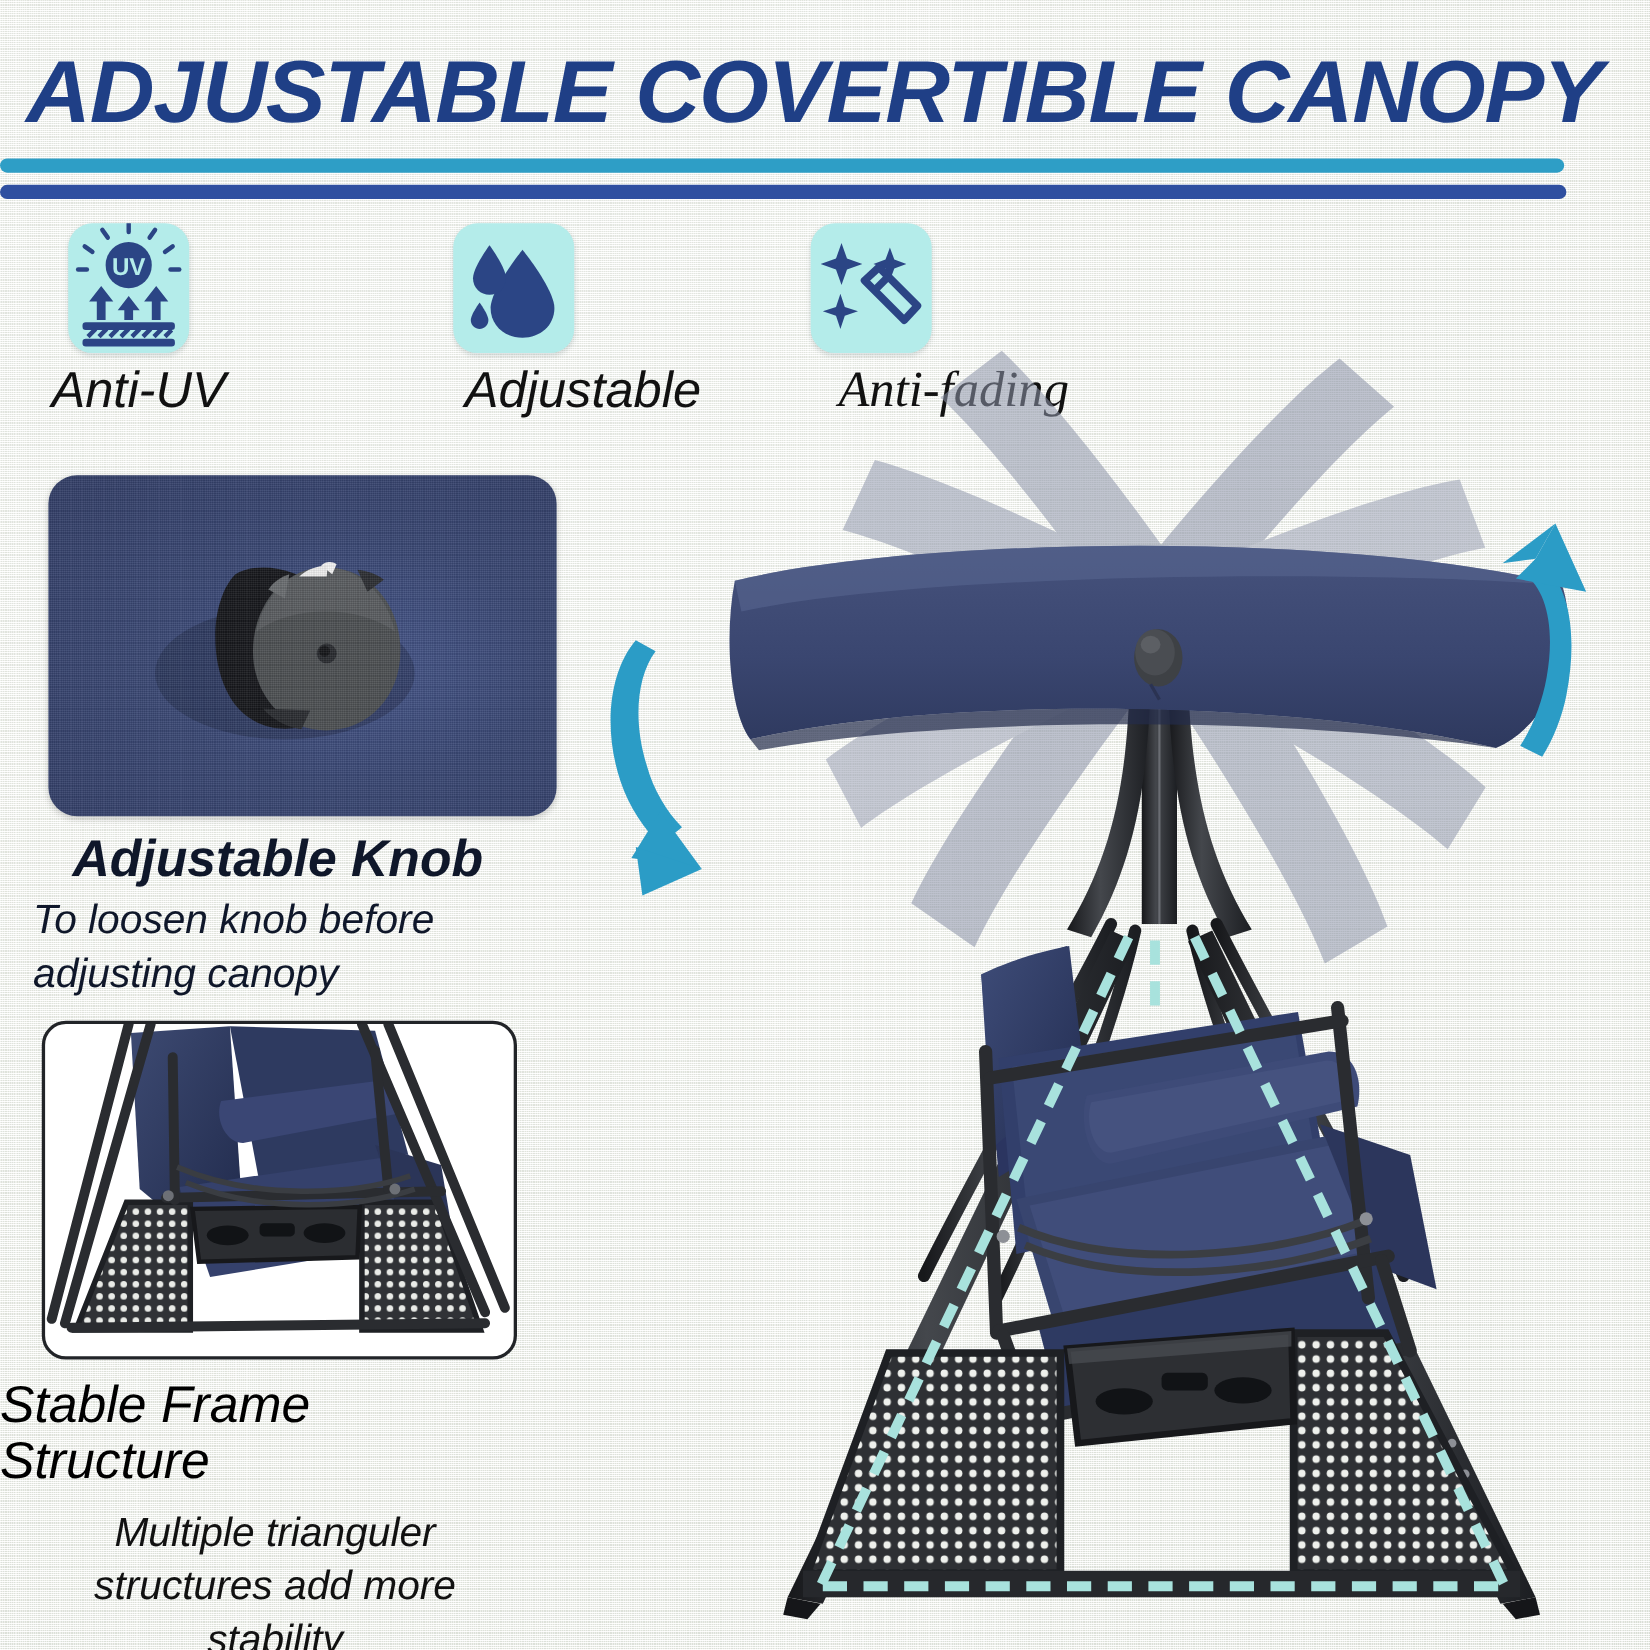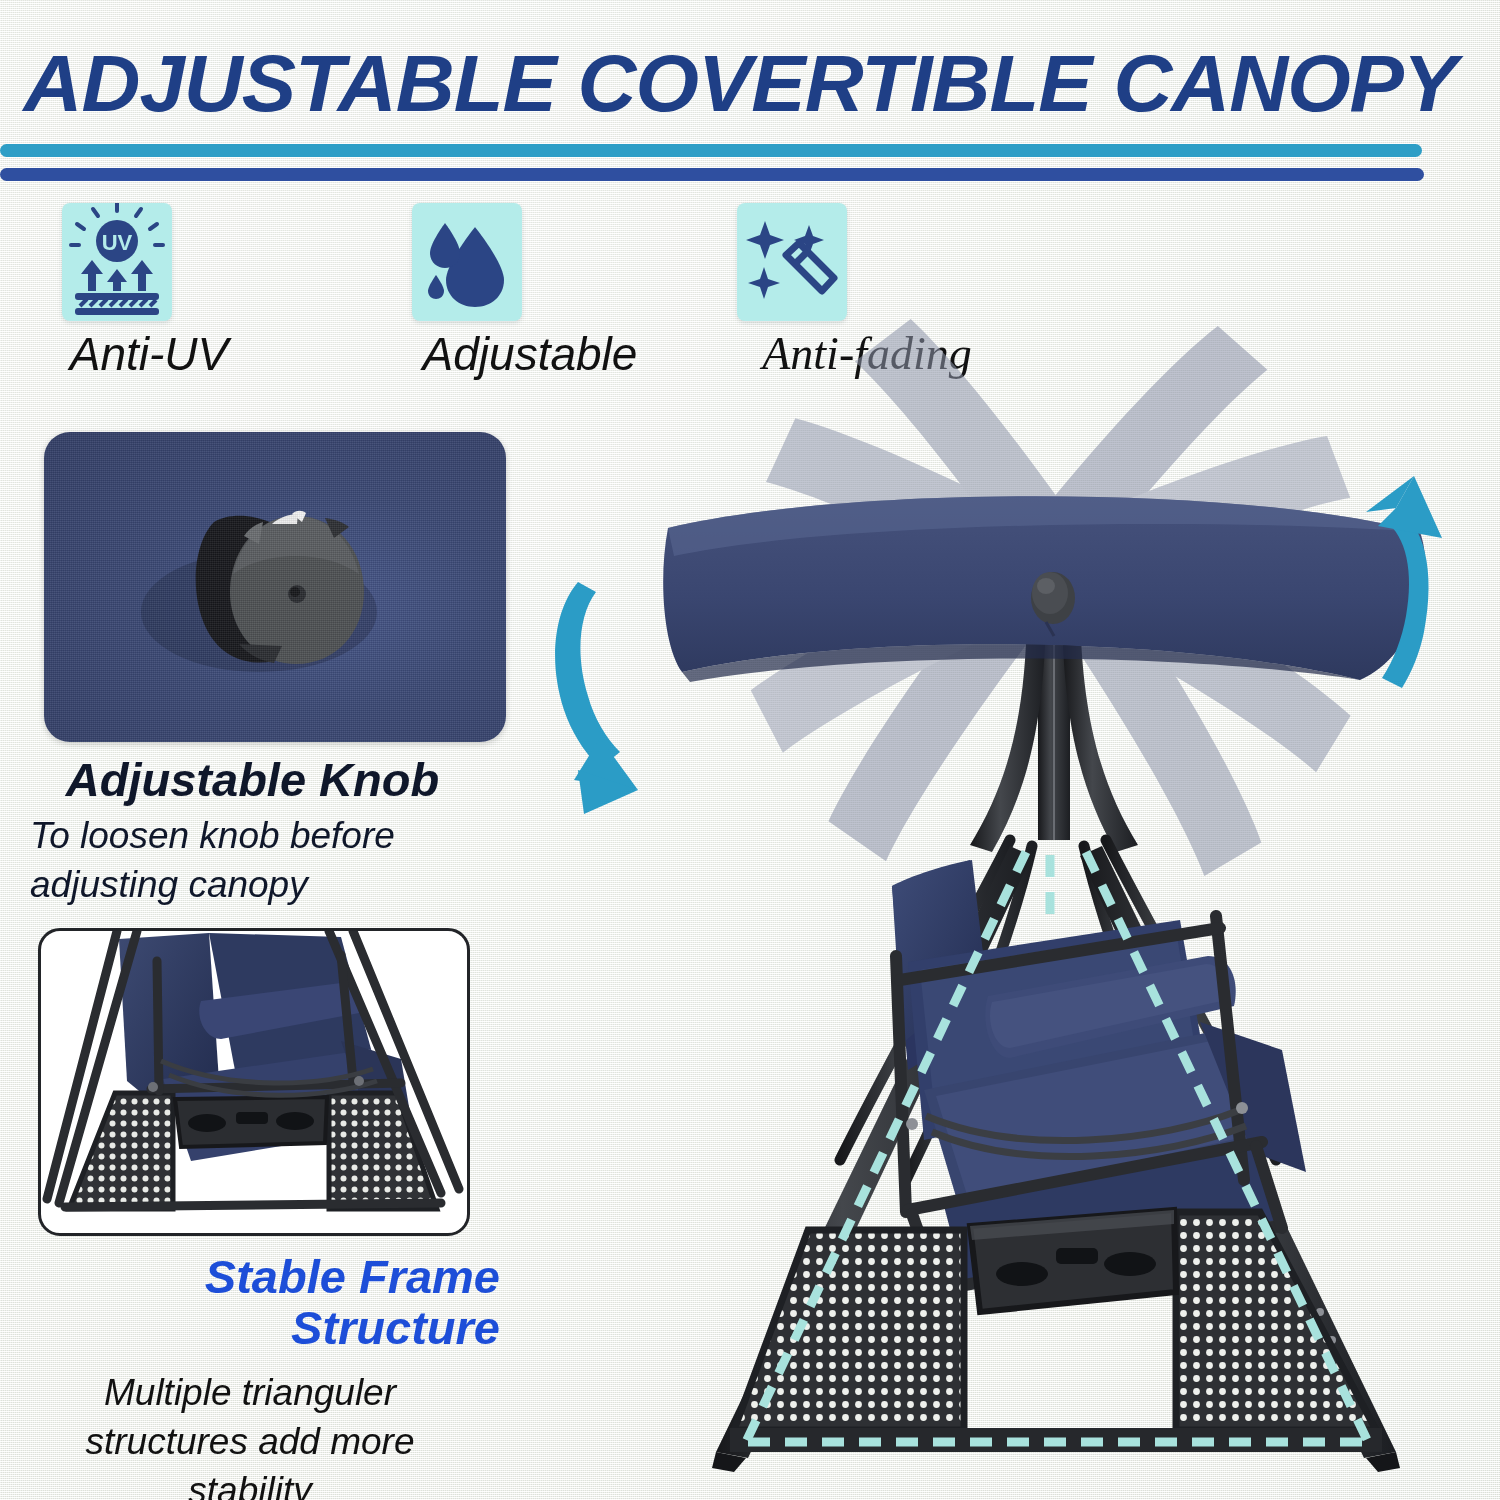--- a/index.html
+++ b/index.html
@@ -29,33 +29,33 @@
     white-space:nowrap;
     transform:scaleX(1.02);
   }
   .rule{position:absolute;border-radius:8px;}
   #rule-teal{left:0px;top:144px;width:1422px;height:13px;background:#2e9ec6;}
   #rule-navy{left:0px;top:168px;width:1424px;height:13px;background:#2f4fa0;}
 
   
   .feature{position:absolute;}
   .feat-icon{
-    width:110px;height:118px;border-radius:8px;background:#b4ecea;
+    width:110px;height:118px;border-radius:22px;background:#b4ecea;
     box-shadow:0 2px 4px rgba(120,140,140,.25);
     position:relative;
   }
   .feat-label{
     position:absolute;top:124px;left:50%;transform:translateX(-50%) ;
     font-style:italic;font-size:46px;color:#111;white-space:nowrap;
     font-family:"Liberation Sans","DejaVu Sans",sans-serif;
   }
   #feat-uv{left:62px;top:203px;}
   #feat-wp{left:412px;top:203px;}
   #feat-af{left:737px;top:203px;}
-  #feat-uv .feat-label{left:64px;margin-left:23px;}
+  #feat-uv .feat-label{left:64px;}
   #feat-wp .feat-label{left:118px;}
   #feat-af .feat-label{left:130px;font-family:Liberation Serif, serif;}
 
   
   #knob-inset{
     position:absolute;left:44px;top:432px;width:462px;height:310px;
     border-radius:26px;overflow:hidden;
     background:
       radial-gradient(ellipse at 60% 55%, #47568a 0%, #3a4874 45%, #323e66 100%);
     box-shadow:0 2px 6px rgba(0,0,0,.18);
@@ -75,22 +75,22 @@
     position:absolute;left:30px;top:812px;width:450px;text-align:left;
     font-style:italic;font-size:37px;color:#0f172a;line-height:1.32;
   }
 
   #frame-inset{
     position:absolute;left:38px;top:928px;width:432px;height:308px;
     border-radius:22px;overflow:hidden;background:#ffffff;
     border:3px solid #222428;box-sizing:border-box;
   }
   #frame-title{
-    position:absolute;left:0;top:1252px;width:500px;text-align:right;
-    font-weight:bold;font-style:italic;font-size:47px;color:#1d4ed8;
+    position:absolute;left:0;top:1252px;width:500px;text-align:left;
+    font-weight:normal;font-style:italic;font-size:47px;color:#000000;
     line-height:1.08;
   }
   #frame-sub{
     position:absolute;left:30px;top:1368px;width:440px;text-align:center;
     font-style:italic;font-size:37px;color:#111;line-height:1.33;
   }
 
   
   #product{position:absolute;left:540px;top:280px;width:960px;height:1220px;}
 </style>

